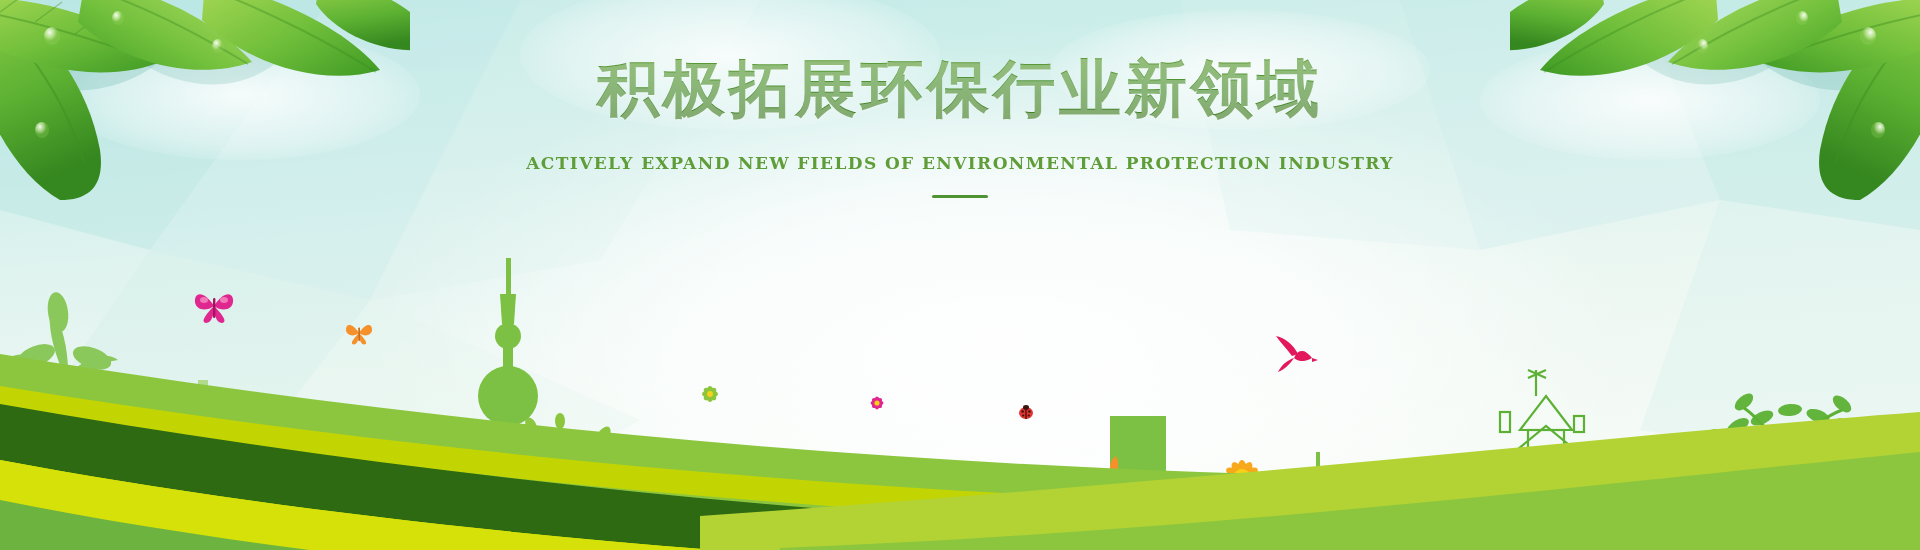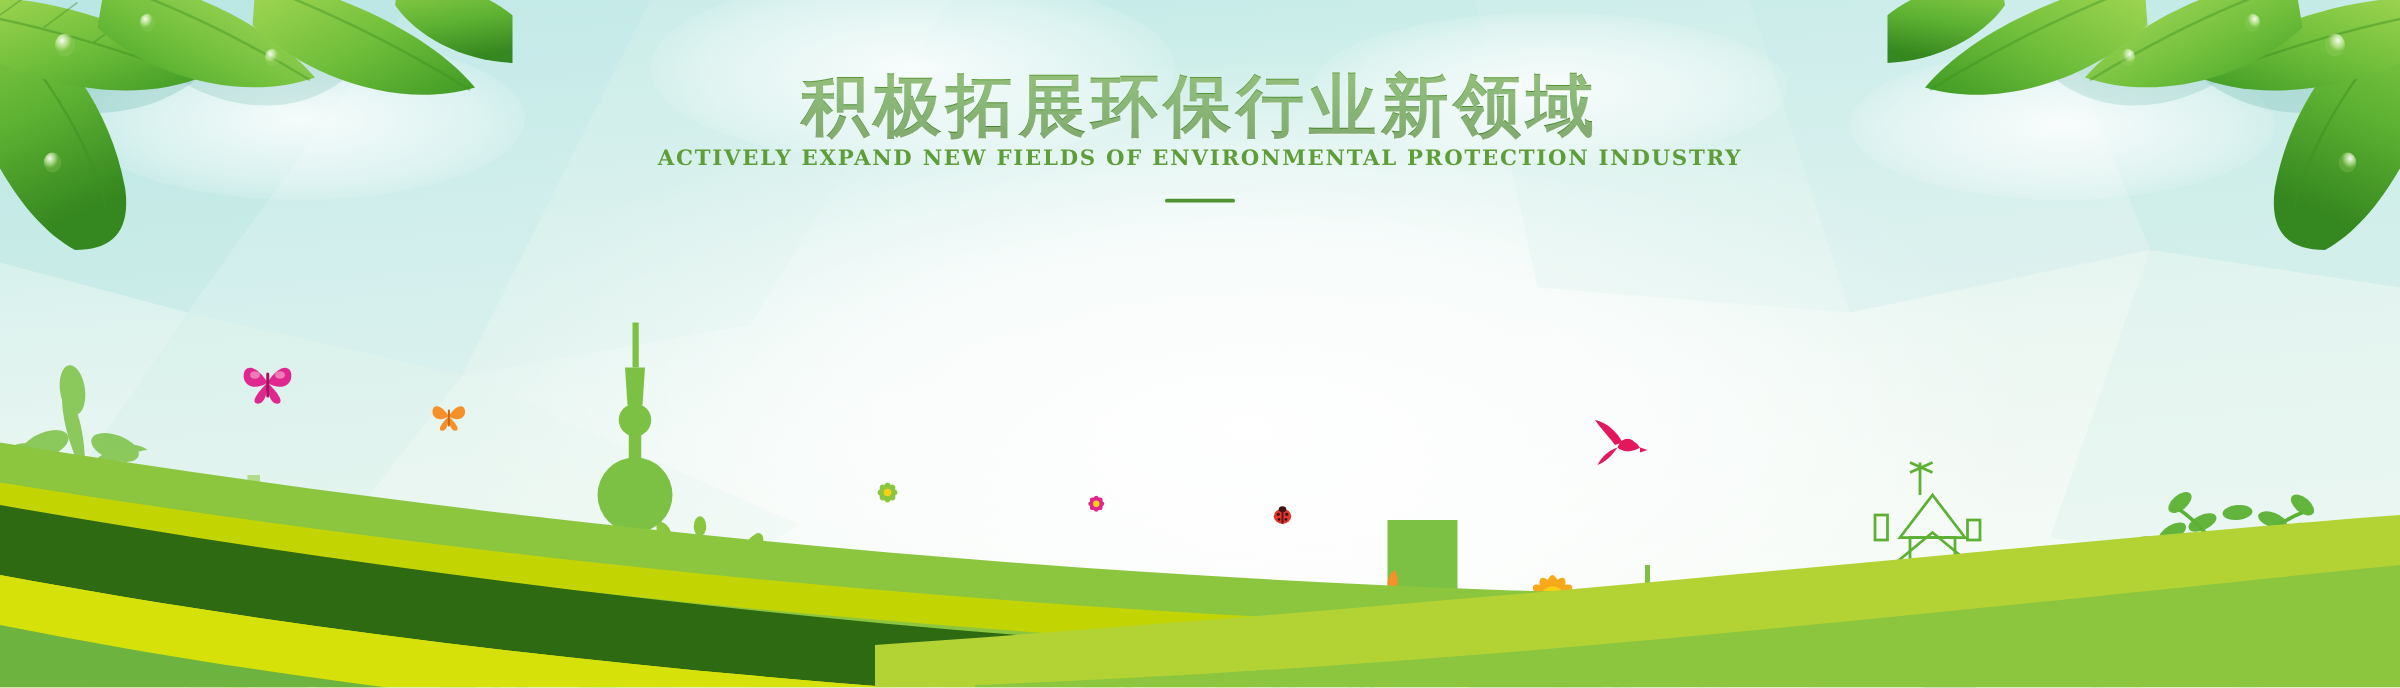--- a/index.html
+++ b/index.html
@@ -30,29 +30,29 @@
   .leaves.left  { left:-10px; }
   .leaves.right { right:-10px; transform:scaleX(-1); }
 
   
   .textblock {
     position:absolute; left:0; right:0; top:54px;
     text-align:center; z-index:30;
   }
   .headline {
     font-family:"DejaVu Serif", serif;
-    font-size:54px; font-weight:700; letter-spacing:4px;
+    font-size:62px; font-weight:700; letter-spacing:4px;
     line-height:1.12;
     background:linear-gradient(180deg, #5f9c35 0%, #4f9333 40%, #3f7a22 100%);
     -webkit-background-clip:text; background-clip:text;
     -webkit-text-fill-color:transparent; color:#4f9333;
     text-shadow:0 1px 0 rgba(255,255,255,.35);
   }
   .subhead {
-    margin-top:3px;
+    margin-top:30px;
     font-family:"DejaVu Serif", serif;
     font-size:17px; font-weight:700; letter-spacing:1.4px;
     color:#5f9d38;
   }
   .divider {
     width:56px; height:3px; margin:22px auto 0;
     background:#4f9333; border-radius:2px;
   }
   .tagline {
     margin-top:24px;

